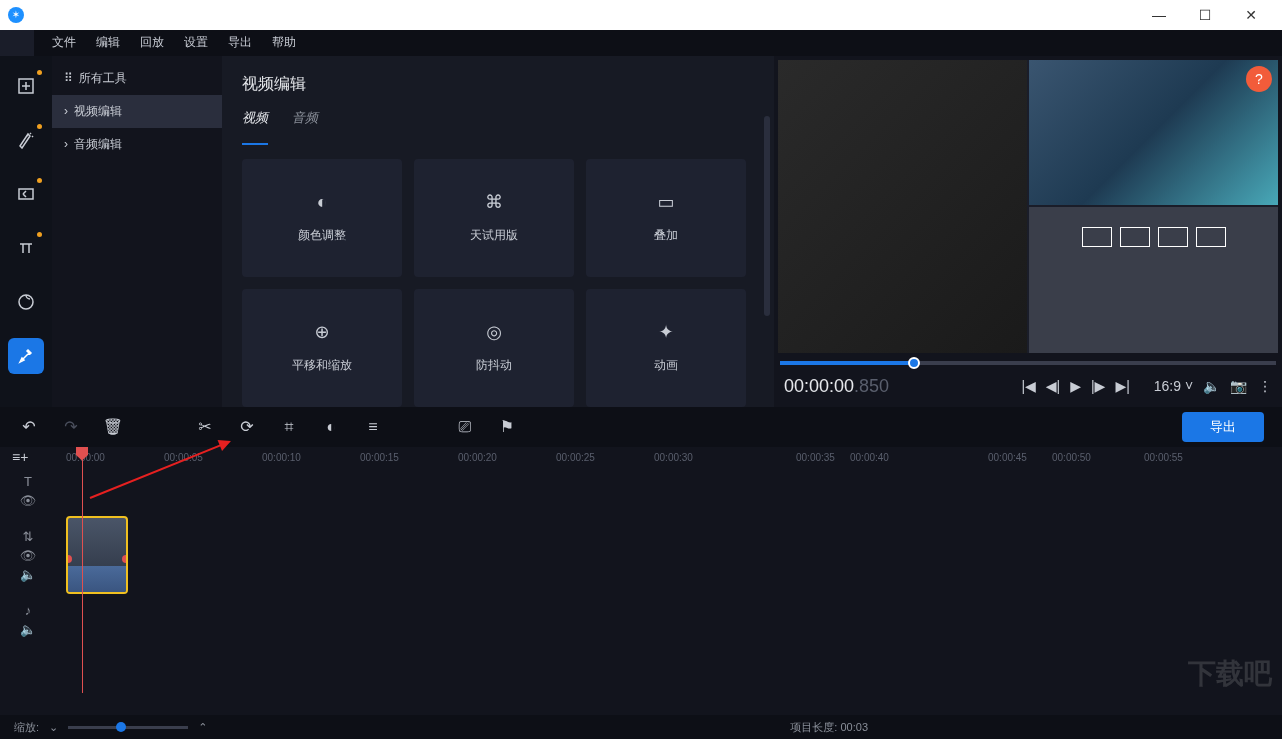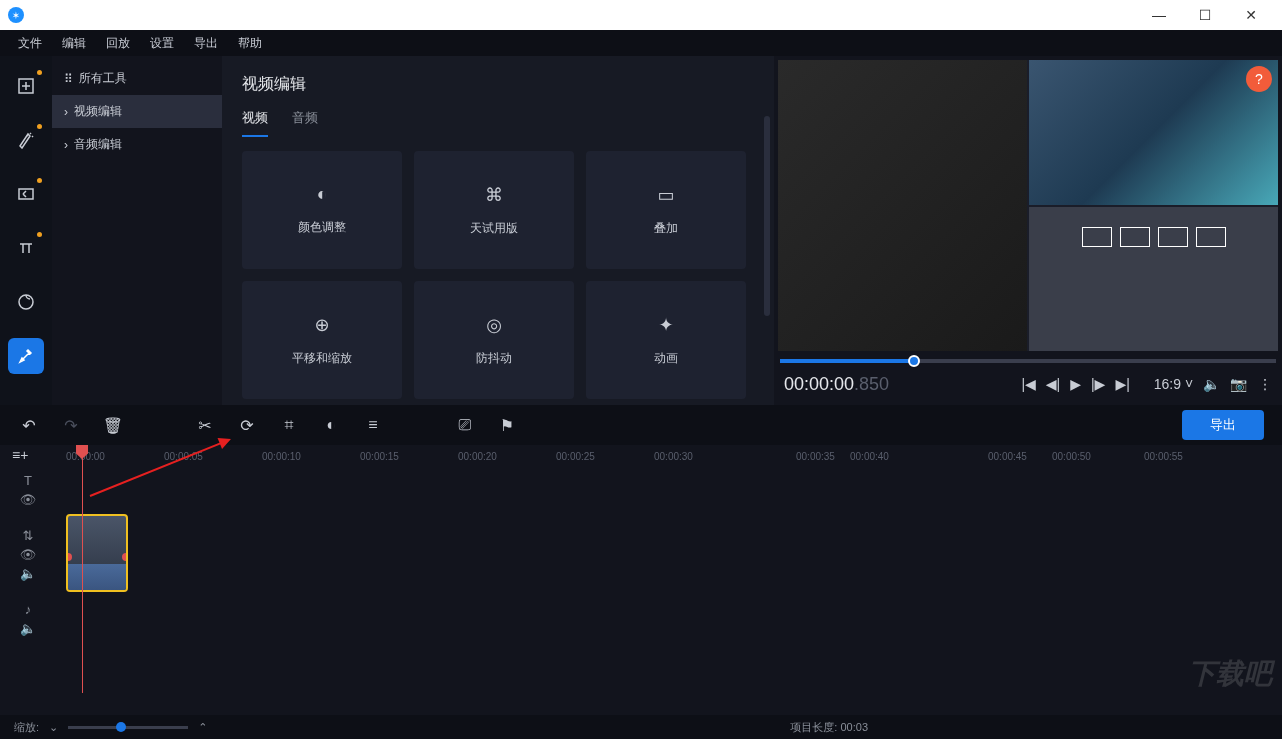--- a/index.html
+++ b/index.html
@@ -5,42 +5,42 @@
 * { margin: 0; padding: 0; box-sizing: border-box; font-family: "Microsoft YaHei", Arial, sans-serif; }
 body { background: #1a1d29; color: #c8ccd4; width: 1282px; height: 739px; overflow: hidden; display: flex; flex-direction: column; }
 
 
 .titlebar { height: 30px; background: #fff; display: flex; align-items: center; padding: 0 8px; color: #333; font-size: 12px; }
 .titlebar .logo { width: 16px; height: 16px; border-radius: 50%; background: #1e90ff; margin-right: 6px; display: flex; align-items: center; justify-content: center; font-size: 10px; color: #fff; }
 .titlebar .controls { margin-left: auto; display: flex; }
 .titlebar .controls span { width: 46px; text-align: center; font-size: 14px; cursor: pointer; }
 
 
-.menubar { height: 26px; background: #0d0f16; display: flex; align-items: center; padding: 0 8px; font-size: 12px; }
+.menubar { height: 26px; background: #0d0f16; display: flex; align-items: center; padding: 0 8px; font-size: 12px; margin-left: 34px; }
 .menubar span { padding: 0 10px; cursor: pointer; color: #c8ccd4; }
 
 
 .main { display: flex; flex: 1; background: #171a24; }
 
 
 .rail { width: 52px; background: #0f121a; display: flex; flex-direction: column; align-items: center; padding-top: 12px; gap: 18px; }
 .rail .railbtn { width: 36px; height: 36px; display: flex; align-items: center; justify-content: center; border-radius: 6px; color: #c8ccd4; cursor: pointer; position: relative; }
 .rail .railbtn.active { background: #1b77e6; color: #fff; }
 .rail .railbtn .dot { position: absolute; top: 2px; right: 2px; width: 5px; height: 5px; background: #f0a020; border-radius: 50%; }
 
 
 .sidebar { width: 170px; background: #12141d; padding-top: 6px; font-size: 12px; }
 .sidebar .sbitem { padding: 8px 12px; display: flex; align-items: center; gap: 6px; cursor: pointer; color: #c8ccd4; }
 .sidebar .sbitem.selected { background: #2a2e3d; }
 
 
 .center { flex: 1; background: #171a24; padding: 18px 20px 0 20px; position: relative; }
 .center h2 { font-size: 16px; font-weight: normal; color: #e6e8ec; margin-bottom: 14px; }
 .tabs { display: flex; gap: 24px; font-size: 13px; margin-bottom: 14px; }
-.tabs span { padding-bottom: 8px; cursor: pointer; color: #8a8f99; }
+.tabs span { padding-bottom: 16px; cursor: pointer; color: #8a8f99; font-style: italic; }
 .tabs span.active { color: #e6e8ec; border-bottom: 2px solid #1b77e6; }
 .grid { display: grid; grid-template-columns: repeat(3, 160px); gap: 12px; }
 .card { height: 118px; background: #1e2230; border-radius: 4px; display: flex; flex-direction: column; align-items: center; justify-content: center; gap: 14px; cursor: pointer; }
 .card .ic { color: #c8ccd4; font-size: 18px; }
 .card .lbl { font-size: 12px; color: #c8ccd4; }
 .scrollbar-v { position: absolute; right: 4px; top: 60px; width: 6px; height: 200px; background: #2a2e3d; border-radius: 3px; }
 
 
 .preview { width: 508px; background: #12141d; display: flex; flex-direction: column; padding: 4px; position: relative; }
 .preview-video { flex: 1; background: #1a1d29; display: grid; grid-template-columns: 1fr 1fr; grid-template-rows: 1fr 1fr; gap: 2px; }
@@ -83,21 +83,21 @@
 .clip { position: absolute; left: 14px; top: 2px; width: 62px; height: 78px; background: linear-gradient(#4a5568, #2a3240); border: 2px solid #f0c020; border-radius: 4px; overflow: hidden; }
 .clip .wave { position: absolute; bottom: 0; left: 0; right: 0; height: 26px; background: linear-gradient(#4a6a9a, #3a5580); }
 .clip .handle { position: absolute; width: 8px; height: 8px; background: #e05050; border-radius: 50%; }
 .clip .handle.l { left: -4px; top: 50%; }
 .clip .handle.r { right: -4px; top: 50%; }
 
 
 .zoombar { height: 24px; background: #0d0f16; display: flex; align-items: center; padding: 0 14px; font-size: 11px; color: #8a8f99; gap: 10px; }
 .zoom-slider { width: 120px; height: 3px; background: #3a3e4d; position: relative; }
 .zoom-slider .th { position: absolute; left: 40%; top: -4px; width: 10px; height: 10px; border-radius: 50%; background: #1b77e6; }
-.watermark { position: absolute; right: 10px; bottom: 22px; font-size: 28px; color: rgba(180,180,180,0.2); font-weight: bold; font-style: italic; pointer-events: none; }
+.watermark { position: absolute; right: 10px; bottom: 22px; font-size: 28px; color: rgba(180,180,180,0.2); font-weight: bold; pointer-events: none; }
 svg { display: block; }
 </style>
 </head>
 <body>
 
 <div class="titlebar">
   <div class="logo">✶</div>
   <div class="controls">
     <span>—</span>
     <span>☐</span>

